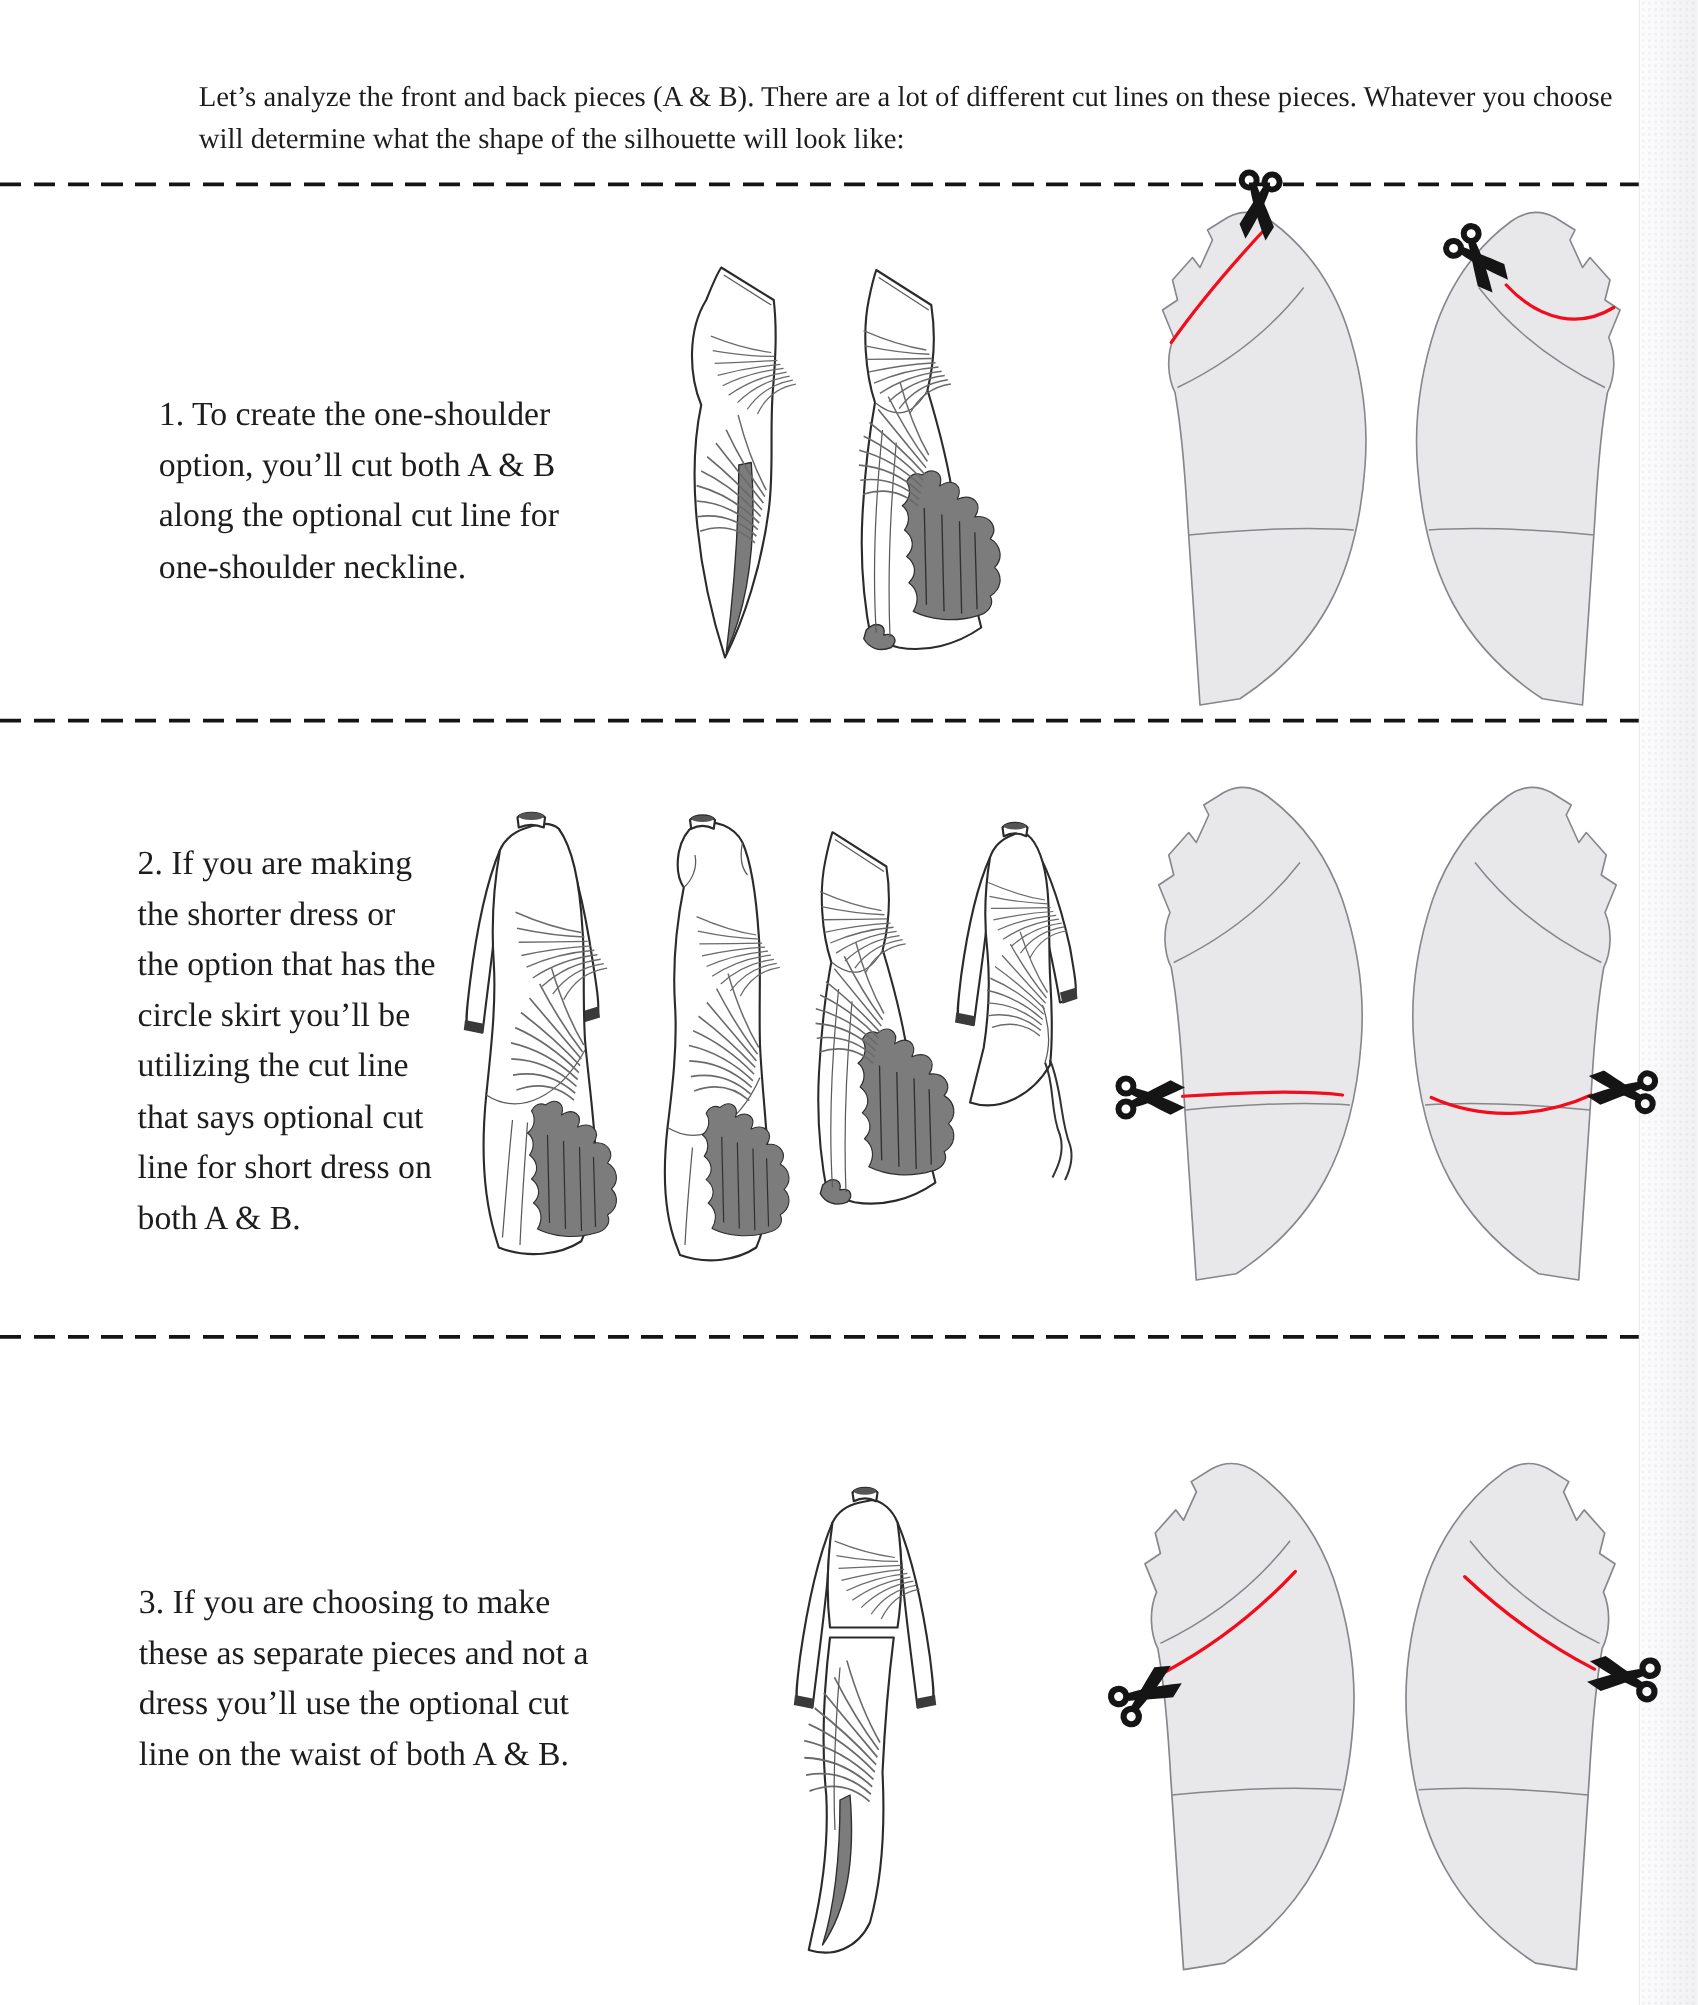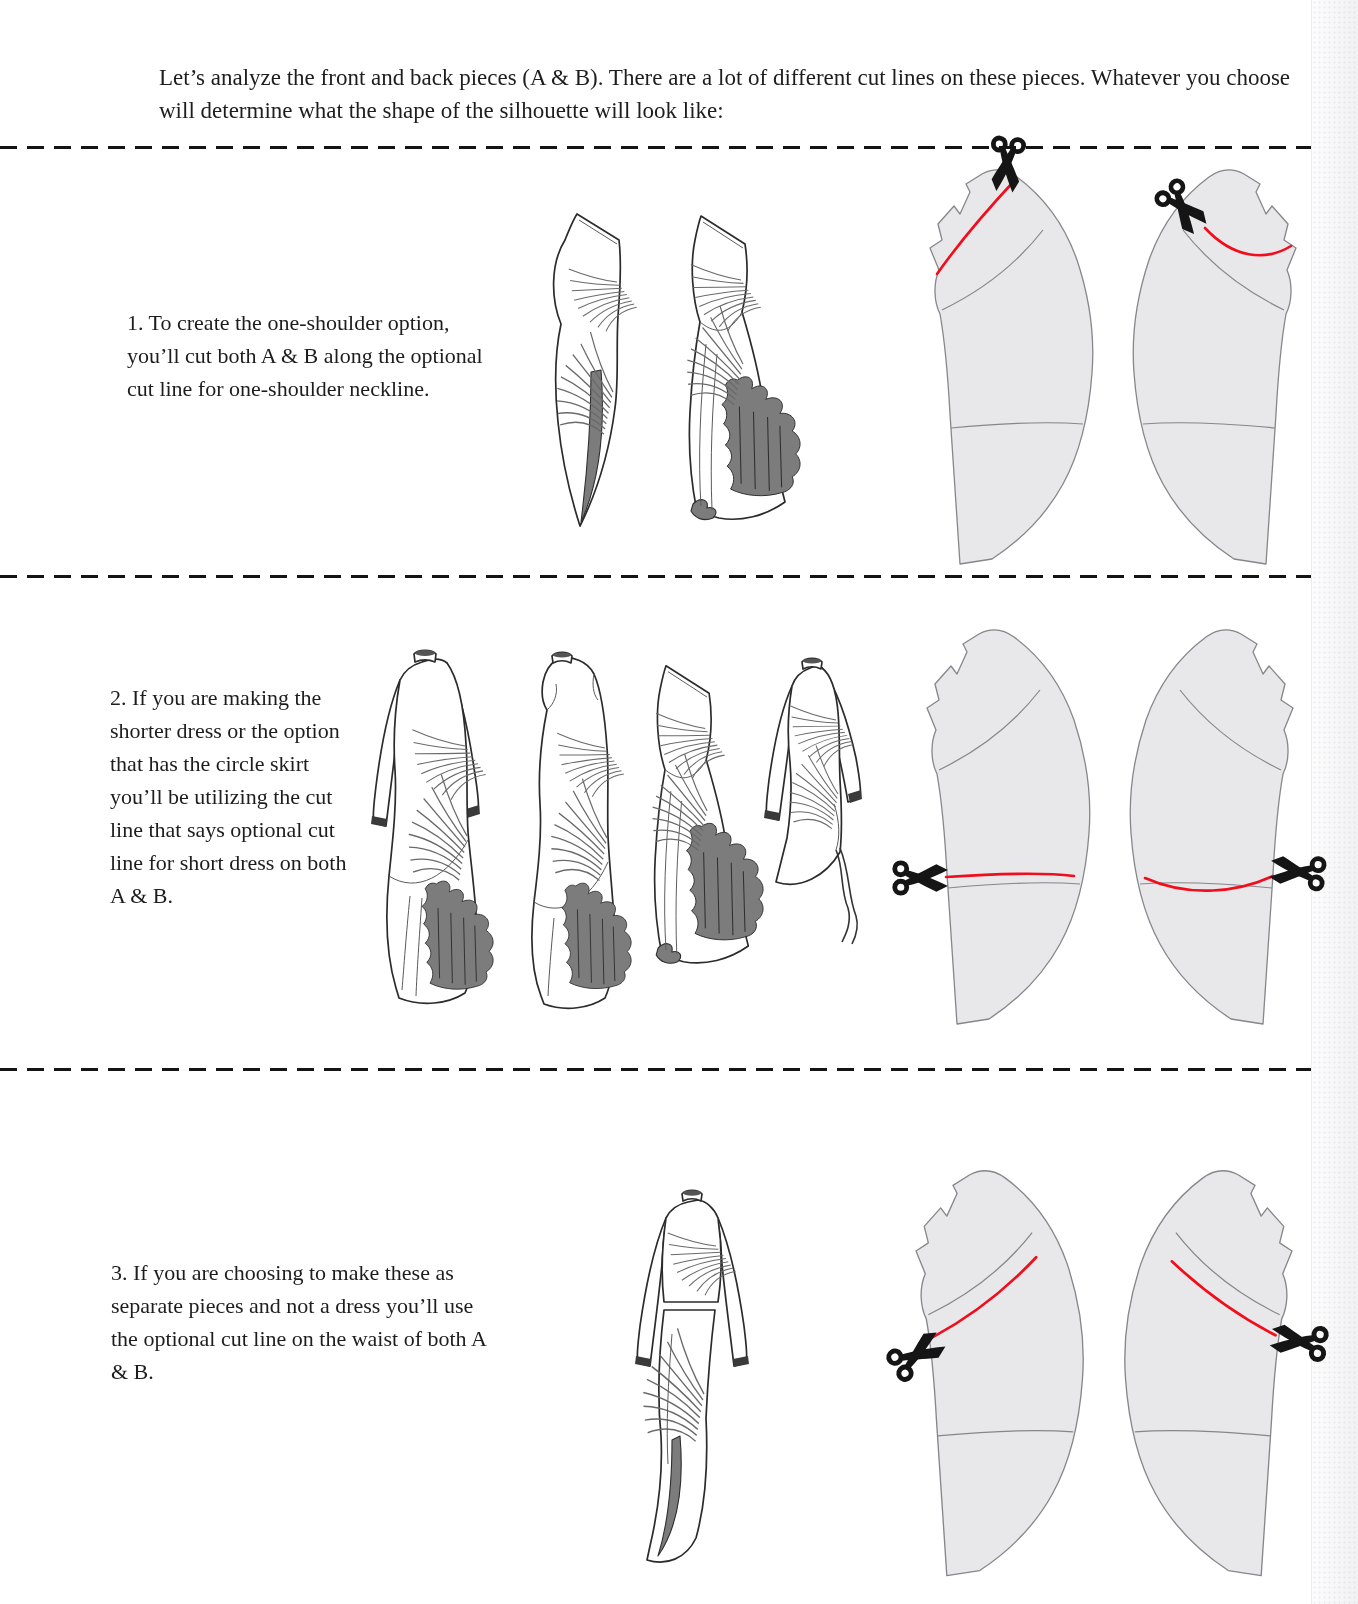--- a/index.html
+++ b/index.html
@@ -21,24 +21,24 @@
   .sep{
     position:absolute;left:0;width:1312px;height:3px;
     background:repeating-linear-gradient(90deg,#141414 0 17px,transparent 17px 27px);
   }
   .intro{
     position:absolute;left:127px;top:38px;width:1155px;
     font-size:23px;line-height:1.45;margin-left:32px;
   }
   .step{
     position:absolute;
-    font-size:22px;line-height:1.5;
+    font-size:27px;line-height:1.5;
   }
   .s1-text{left:127px;top:284px;width:372px}
-  .s2-text{left:110px;top:659px;width:242px}
+  .s2-text{left:110px;top:643px;width:242px}
   .s3-text{left:111px;top:1234px;width:388px}
 
   svg{position:absolute;overflow:visible}
   .s1-dresses{left:533px;top:198px}
   .s1-pattern{left:893px;top:146px}
   .s2-dresses{left:362px;top:640px}
   .s2-pattern{left:890px;top:606px}
   .s3-dress{left:608px;top:1180px}
   .s3-pattern{left:878px;top:1146px}
 

